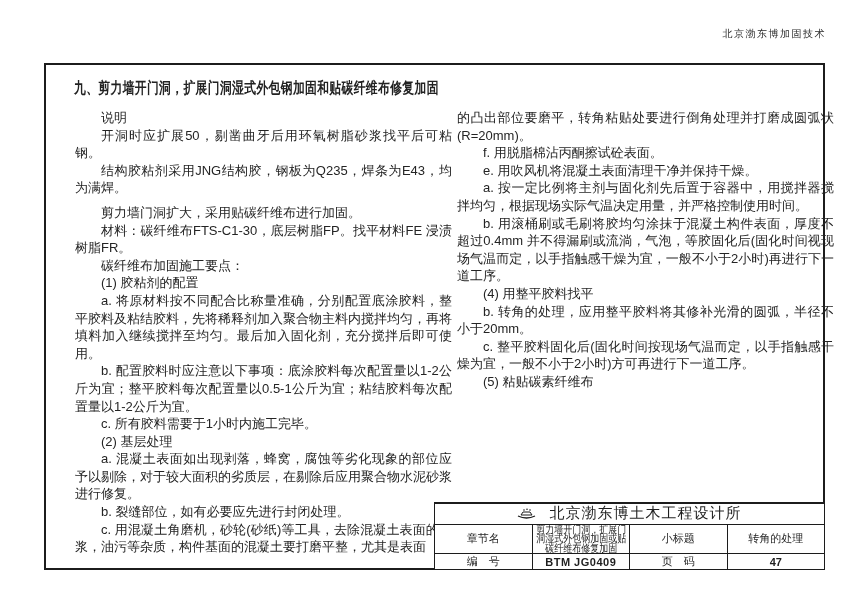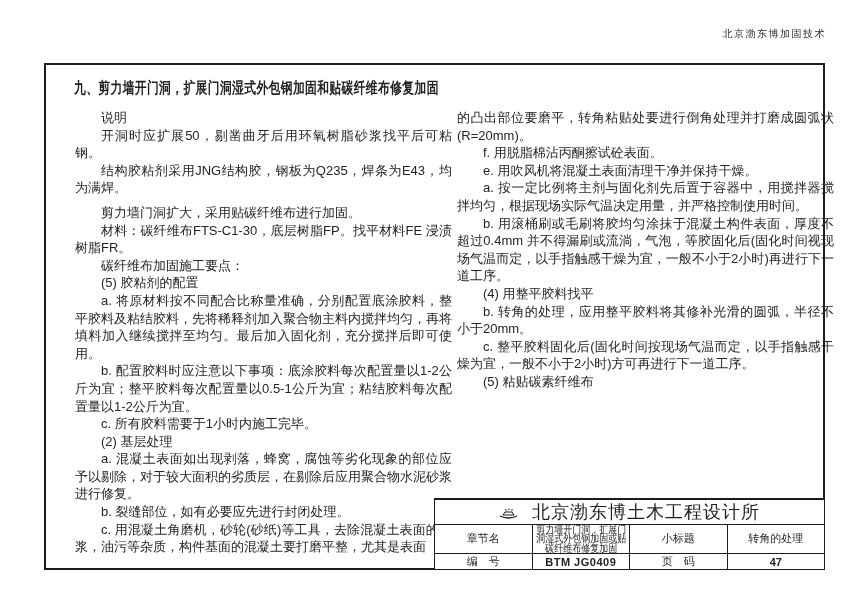--- a/index.html
+++ b/index.html
@@ -35,21 +35,21 @@
   
   .title-block{
     position:absolute;right:-2px;bottom:-2px;width:391px;height:59px;
     border-collapse:collapse;table-layout:fixed;background:#fff;
   }
   .title-block td{
     border:1px solid #1c1c1c;padding:0 2px;text-align:center;vertical-align:middle;
     font-size:11px;color:#1f1f1f;overflow:hidden;
   }
   .title-block .tb-company{
-    font-size:18px;letter-spacing:1px;border-top:2px solid #1c1c1c;
+    font-size:15px;letter-spacing:1px;border-top:2px solid #1c1c1c;
   }
   .title-block .tb-company .logo{display:inline-block;vertical-align:-1px;margin-right:8px;}
   .tb-chapter-val{
     font-size:8.5px;line-height:9.5px;text-align:left;padding:0 1px;
   }
   .tb-chapter-val .squish{
     display:inline-block;transform:scaleX(0.82);transform-origin:left center;width:122%;
   }
   .tb-code{font-weight:bold;letter-spacing:0.5px;}
   .tb-page-num{font-weight:bold;}
@@ -66,21 +66,21 @@
 
   <div class="doc-title">九、剪力墙开门洞，扩展门洞湿式外包钢加固和贴碳纤维布修复加固</div>
 
   <div class="col col-left">
       <div class="para indent">说明</div>
       <div class="para indent">开洞时应扩展50，剔凿曲牙后用环氧树脂砂浆找平后可粘钢。</div>
       <div class="para indent">结构胶粘剂采用JNG结构胶，钢板为Q235，焊条为E43，均为满焊。</div>
       <div class="para indent gap">剪力墙门洞扩大，采用贴碳纤维布进行加固。</div>
       <div class="para indent">材料：碳纤维布FTS-C1-30，底层树脂FP。找平材料FE 浸渍树脂FR。</div>
       <div class="para indent">碳纤维布加固施工要点：</div>
-      <div class="para indent">(5) 胶粘剂的配置</div>
+      <div class="para indent">(1) 胶粘剂的配置</div>
       <div class="para indent">a. 将原材料按不同配合比称量准确，分别配置底涂胶料，整平胶料及粘结胶料，先将稀释剂加入聚合物主料内搅拌均匀，再将填料加入继续搅拌至均匀。最后加入固化剂，充分搅拌后即可使用。</div>
       <div class="para indent">b. 配置胶料时应注意以下事项：底涂胶料每次配置量以1-2公斤为宜；整平胶料每次配置量以0.5-1公斤为宜；粘结胶料每次配置量以1-2公斤为宜。</div>
       <div class="para indent">c. 所有胶料需要于1小时内施工完毕。</div>
       <div class="para indent">(2) 基层处理</div>
       <div class="para indent">a. 混凝土表面如出现剥落，蜂窝，腐蚀等劣化现象的部位应予以剔除，对于较大面积的劣质层，在剔除后应用聚合物水泥砂浆进行修复。</div>
       <div class="para indent">b. 裂缝部位，如有必要应先进行封闭处理。</div>
       <div class="para indent">c. 用混凝土角磨机，砂轮(砂纸)等工具，去除混凝土表面的浮浆，油污等杂质，构件基面的混凝土要打磨平整，尤其是表面</div>
     </div>
   <div class="col col-right">
       <div class="para">的凸出部位要磨平，转角粘贴处要进行倒角处理并打磨成圆弧状(R=20mm)。</div>

